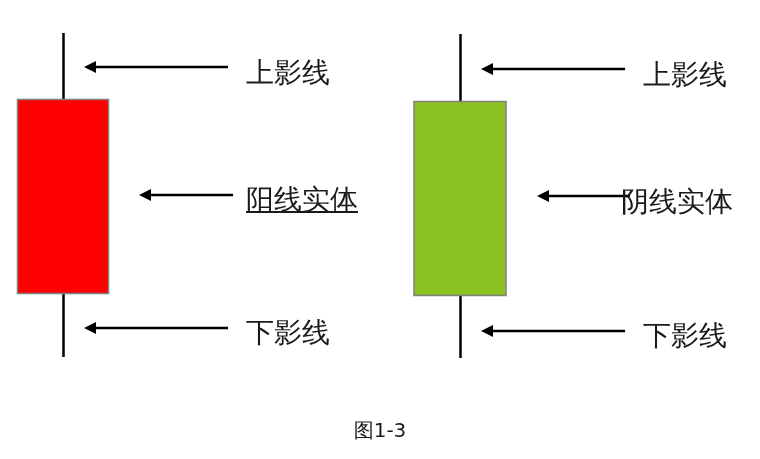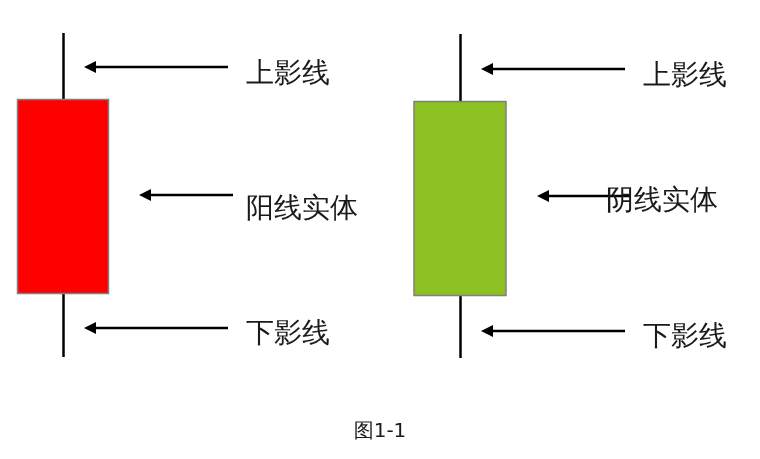--- a/index.html
+++ b/index.html
@@ -39,20 +39,20 @@
     <line x1="625" y1="69" x2="485" y2="69" stroke="#000" stroke-width="2.5"></line>
     <path d="M481,69 L493,63 L493,75 Z" fill="#000"></path>
     <line x1="630" y1="196" x2="541" y2="196" stroke="#000" stroke-width="2.5"></line>
     <path d="M537,196 L549,190 L549,202 Z" fill="#000"></path>
     <line x1="625" y1="331" x2="485" y2="331" stroke="#000" stroke-width="2.5"></line>
     <path d="M481,331 L493,325 L493,337 Z" fill="#000"></path>
   </g>
 </svg>
 
 <div class="label" style="left:246px; top:61px;">上影线</div>
-<div class="label" style="left:246px; top:196px;">阳线实体</div>
+<div class="label" style="left:246px; top:188px;text-decoration:underline;">阳线实体</div>
 <div class="label" style="left:246px; top:321px;">下影线</div>
 
 <div class="label" style="left:643px; top:63px;">上影线</div>
-<div class="label" style="left:606px; top:190px;font-family:Liberation Mono, monospace;">阴线实体</div>
+<div class="label" style="left:621px; top:190px;">阴线实体</div>
 <div class="label" style="left:643px; top:324px;">下影线</div>
 
-<div class="caption">图1-1</div>
+<div class="caption">图1-3</div>
 
 </body></html>

